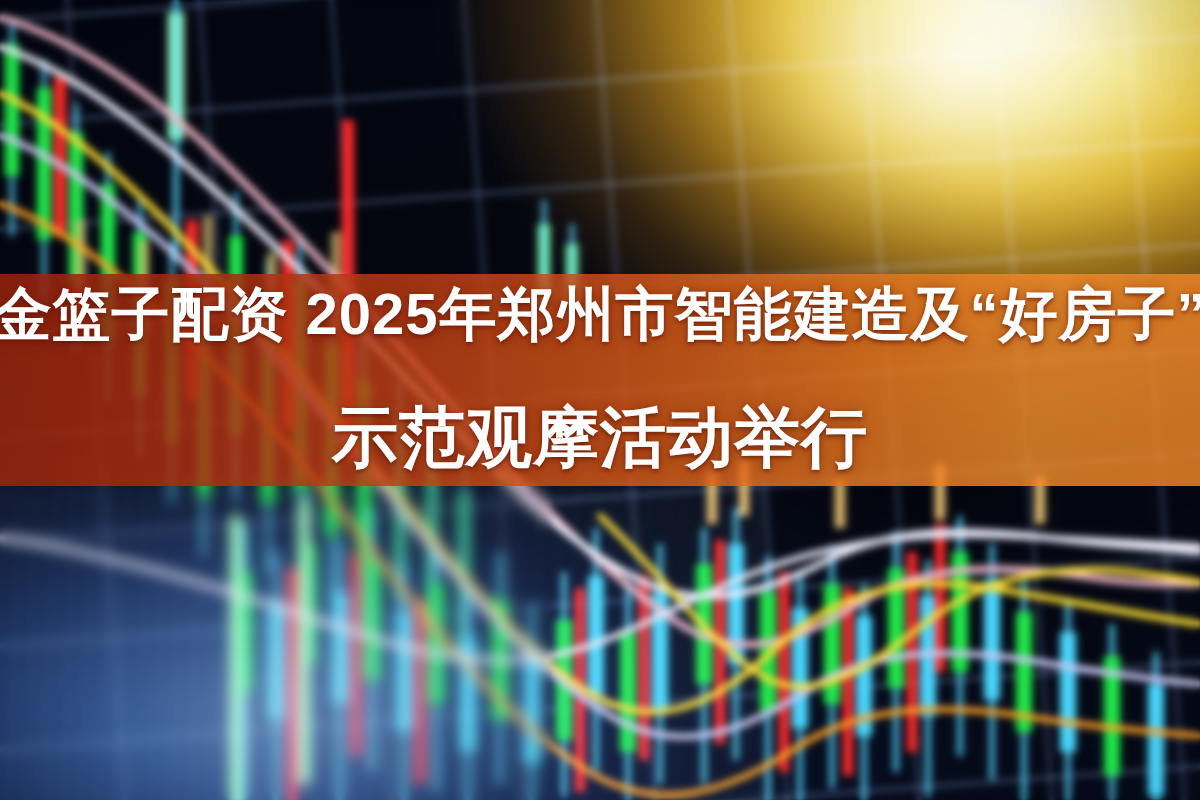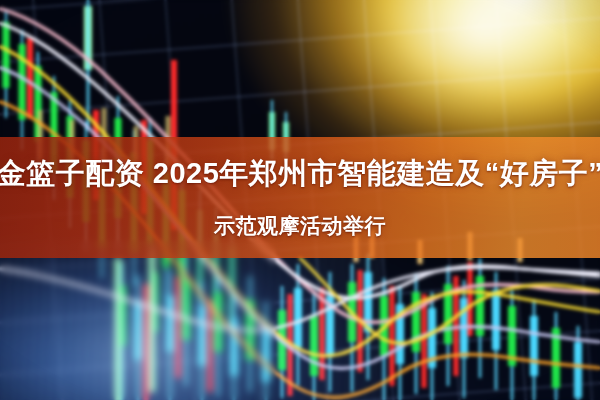--- a/index.html
+++ b/index.html
@@ -156,21 +156,21 @@
     background: radial-gradient(120% 110% at 50% 50%, rgba(0,0,0,0) 52%, rgba(0,0,0,0.34) 100%);
     pointer-events: none;
   }
 
   
   .band {
     position: absolute;
     left: 0;
     right: 0;
     top: 137px;
-    height: 121px;
+    height: 106px;
     background: linear-gradient(100deg,
         rgba(150,36,14,0.88) 0%,
         rgba(168,44,16,0.86) 16%,
         rgba(190,62,20,0.84) 34%,
         rgba(213,88,24,0.83) 52%,
         rgba(232,118,32,0.82) 70%,
         rgba(240,140,44,0.82) 86%,
         rgba(238,132,40,0.84) 100%);
     display: flex;
     flex-direction: column;
@@ -183,21 +183,21 @@
     font-size: 29px;
     font-weight: bold;
     line-height: 1.22;
     letter-spacing: 0.5px;
     white-space: nowrap;
     text-shadow:
        0 1px 2px rgba(90,16,4,0.65),
        0 0 7px rgba(120,30,6,0.45);
   }
   .headline-line.l1 { font-size: 29px; }
-  .headline-line.l2 { font-size: 21px; margin-top: 16px; }
+  .headline-line.l2 { font-size: 33px; margin-top: 16px; }
 </style>
 </head>
 <body>
 
 <div id="stage">
 
   <div class="bg-base"></div>
 
   <div class="grid-wrap">
     <div class="grid-h"></div>

